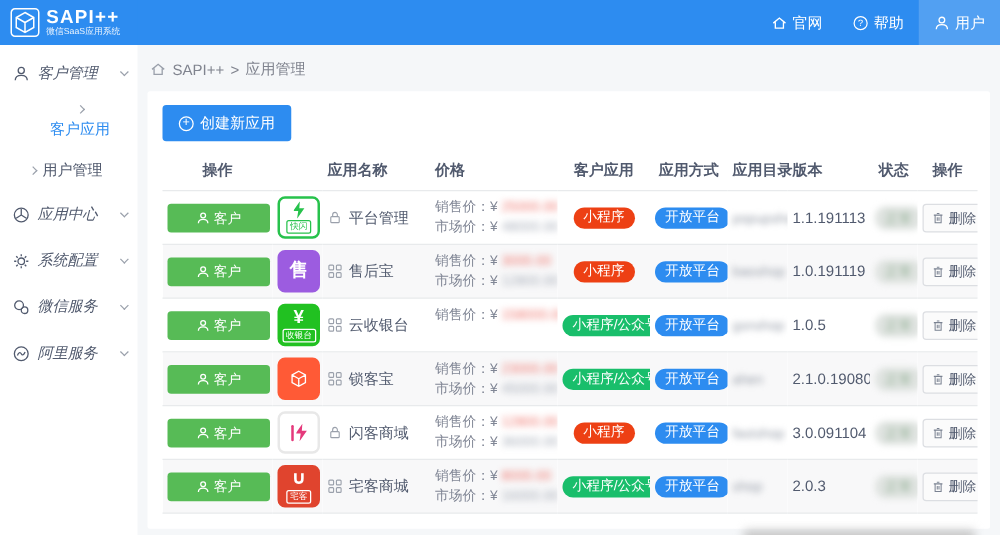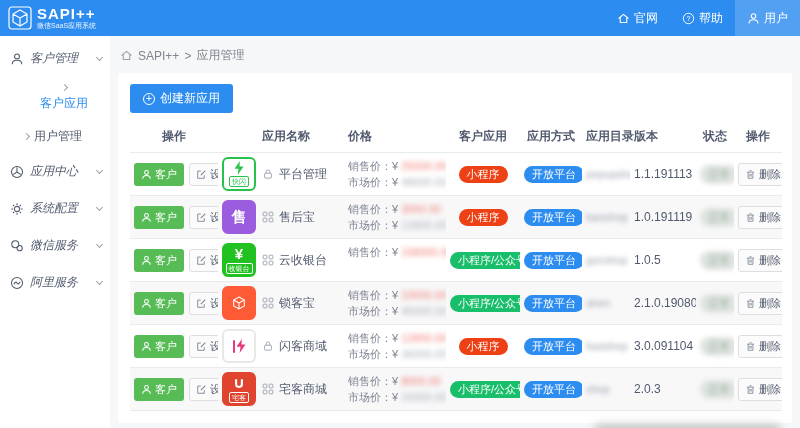--- a/index.html
+++ b/index.html
@@ -40,21 +40,21 @@
   th { font-weight:bold; font-size:12px; color:#515a6e; padding:5px 4px 7px 4px; border-bottom:1px solid #e8eaec; text-align:left; white-space:nowrap; }
   td { padding:4px 4px; border-bottom:1px solid #e8eaec; vertical-align:middle; height:41px; overflow:hidden; white-space:nowrap; }
   tbody tr:nth-child(even) { background:#f8f8f9; }
   .c { text-align:center !important; }
 
   .col-act{width:88px}.col-ic{width:40px}.col-nm{width:86px}.col-pr{width:102px}
   .col-ty{width:74px}.col-me{width:62px}.col-di{width:48px}.col-ve{width:66px}
   .col-st{width:38px}.col-de{width:48px}
 
   .actions { display:flex; gap:5px; align-items:center; }
-  .btn-cust { display:inline-flex; align-items:center; gap:3px; background:#57bb56; color:#fff; border:none; border-radius:3px; font-size:11px; padding:4px 7px; cursor:pointer; }
+  .btn-cust { display:inline-flex; align-items:center; gap:3px; background:#57bb56; color:#fff; border:none; border-radius:3px; font-size:11px; padding:4px 23px; cursor:pointer; }
   .btn-lite { display:inline-flex; align-items:center; gap:3px; background:#fbfbfb; color:#515a6e; border:1px solid #dcdee2; border-radius:3px; font-size:11px; padding:3px 6px; cursor:pointer; }
 
   .appicon { width:34px; height:34px; border-radius:6px; border:2px solid transparent; display:flex; flex-direction:column; align-items:center; justify-content:center; gap:1px; overflow:hidden; }
   .glyph-char { font-size:15px; font-weight:bold; line-height:16px; }
   .bolt { width:9px; height:14px; clip-path:polygon(60% 0,0 55%,45% 55%,35% 100%,100% 40%,55% 40%); }
   .bolt-wrap { display:flex; align-items:center; gap:2px; }
   .bolt-bar { width:2px; height:13px; border-radius:1px; display:none; }
   .ilabel { font-size:7px; line-height:9px; border:1px solid currentColor; border-radius:2px; padding:0 2px; }
   .glyph-cube { display:none; }
 

